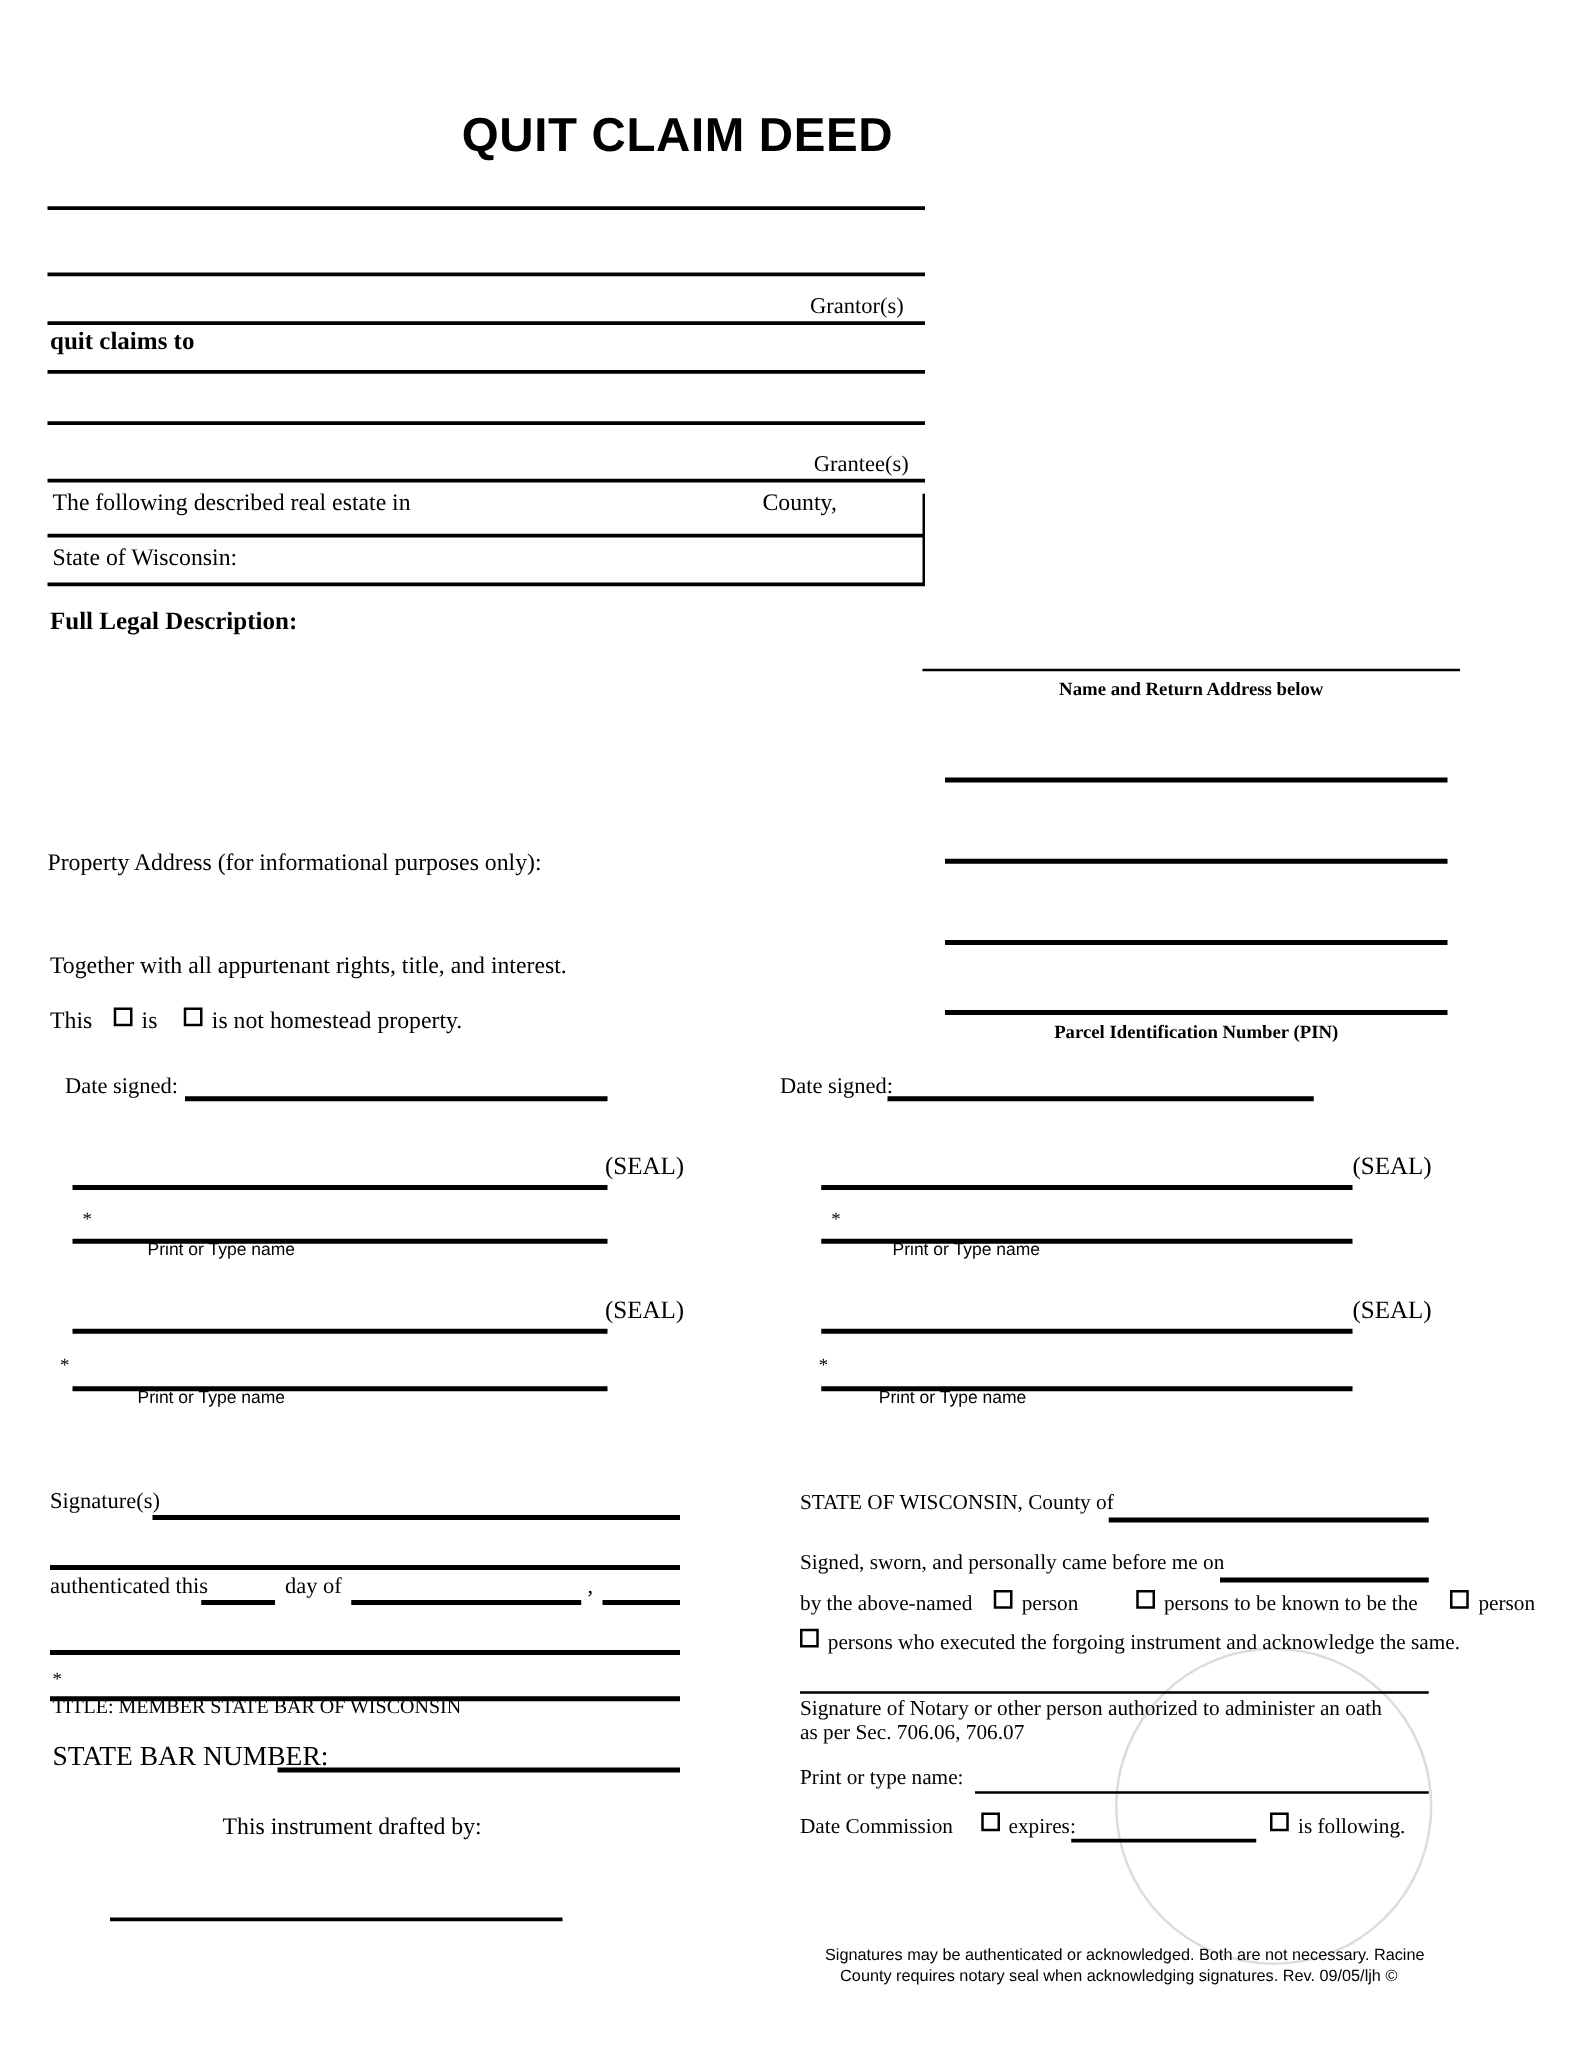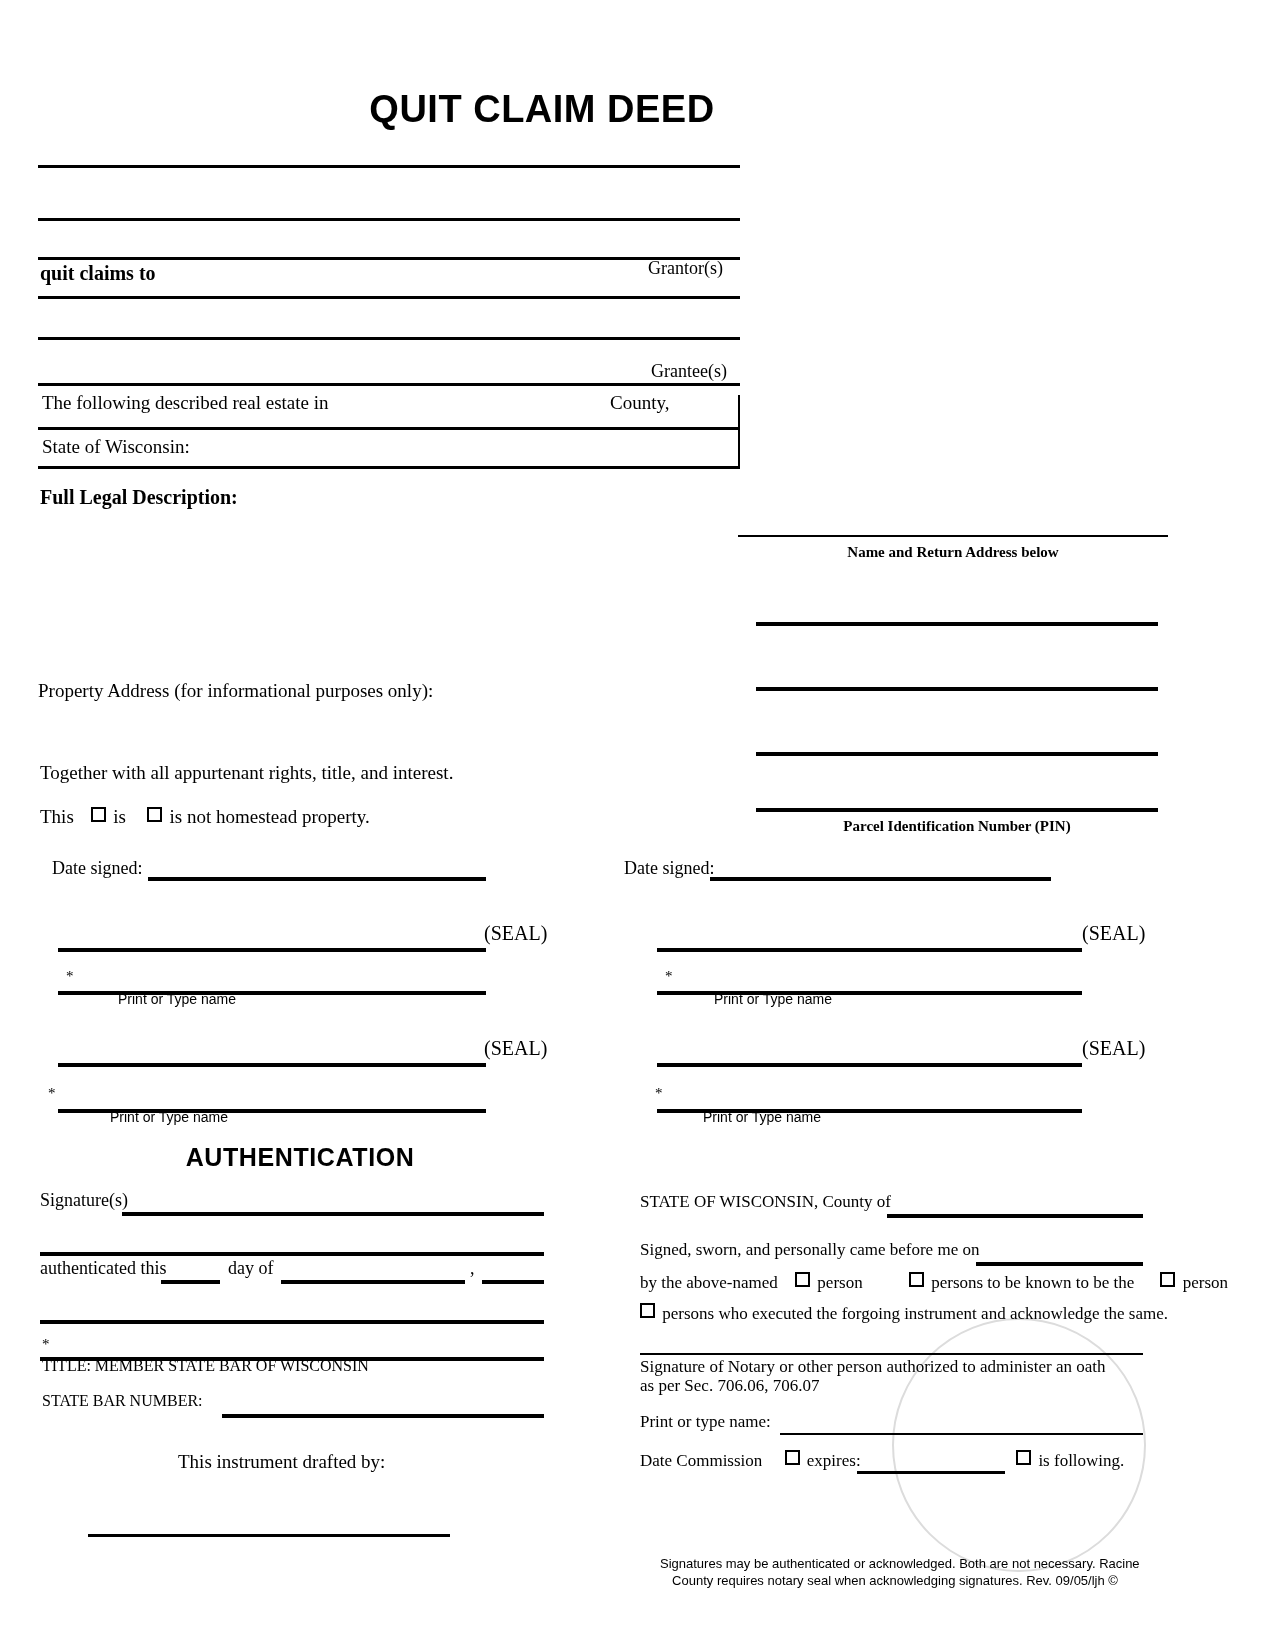--- a/index.html
+++ b/index.html
@@ -115,21 +115,21 @@
 </style>
 </head>
 <body>
 
 <div class="page">
 
   <div class="doc-title">QUIT CLAIM DEED</div>
 
   <div class="rule med" style="left:38px; top:165px; width:702px;"></div>
   <div class="rule med" style="left:38px; top:218px; width:702px;"></div>
-  <div class="right-label" style="left:648px; top:234px;margin-top:24px;">Grantor(s)</div>
+  <div class="right-label" style="left:648px; top:234px;">Grantor(s)</div>
   <div class="rule med" style="left:38px; top:257px; width:702px;"></div>
 
   <div class="ltxt bold" style="left:40px; top:262px;">quit claims to</div>
   <div class="rule med" style="left:38px; top:296px; width:702px;"></div>
 
   <div class="rule med" style="left:38px; top:337px; width:702px;"></div>
   <div class="right-label" style="left:651px; top:361px;">Grantee(s)</div>
   <div class="rule med" style="left:38px; top:383px; width:702px;"></div>
 
   <div class="ltxt" style="left:42px; top:392px;">The following described real estate in</div>
@@ -190,39 +190,38 @@
   <div class="rule thick" style="left:657px; top:991px; width:425px;"></div>
   <div class="ptn" style="left:714px; top:991px;">Print or Type name</div>
 
   <div class="seal" style="left:1082px; top:1037px;">(SEAL)</div>
   <div class="rule thick" style="left:657px; top:1063px; width:425px;"></div>
 
   <div class="star" style="left:655px; top:1085px;">*</div>
   <div class="rule thick" style="left:657px; top:1109px; width:425px;"></div>
   <div class="ptn" style="left:703px; top:1109px;">Print or Type name</div>
 
-  <div class="sect-head" style="left:40px; top:1143px; width:520px;">AUTHENTICATION</div>
 
   <div class="ltxt" style="left:40px; top:1190px; font-size:18px;">Signature(s)</div>
   <div class="rule thick" style="left:122px; top:1212px; width:422px;"></div>
   <div class="rule thick" style="left:40px; top:1252px; width:504px;"></div>
 
   <div class="ltxt" style="left:40px; top:1258px; font-size:18px;">authenticated this</div>
   <div class="rule thick" style="left:161px; top:1280px; width:59px;"></div>
   <div class="ltxt" style="left:228px; top:1258px; font-size:18px;">day of</div>
   <div class="rule thick" style="left:281px; top:1280px; width:184px;"></div>
   <div class="ltxt" style="left:470px; top:1258px; font-size:18px;">,</div>
   <div class="rule thick" style="left:482px; top:1280px; width:62px;"></div>
 
   <div class="rule thick" style="left:40px; top:1320px; width:504px;"></div>
   <div class="star" style="left:42px; top:1336px;">*</div>
   <div class="rule thick" style="left:40px; top:1357px; width:504px;"></div>
   <div class="ltxt" style="left:42px; top:1357px; font-size:16px;">TITLE: MEMBER STATE BAR OF WISCONSIN</div>
 
-  <div class="ltxt" style="left:42px; top:1392px; font-size:16px;">STATE BAR NUMBER:</div>
+  <div class="ltxt" style="left:42px; top:1392px; font-size:22px;">STATE BAR NUMBER:</div>
   <div class="rule thick" style="left:222px; top:1414px; width:322px;"></div>
 
   <div class="ltxt" style="left:178px; top:1451px; font-size:19px;">This instrument drafted by:</div>
   <div class="rule med" style="left:88px; top:1534px; width:362px;"></div>
 
 
   <div class="notary-circle" style="left:892px; top:1318px; width:250px; height:250px;"></div>
 
   <div class="ack-line" style="left:640px; top:1192px;">STATE OF WISCONSIN, County of</div>
   <div class="rule thick" style="left:887px; top:1214px; width:256px;"></div>

